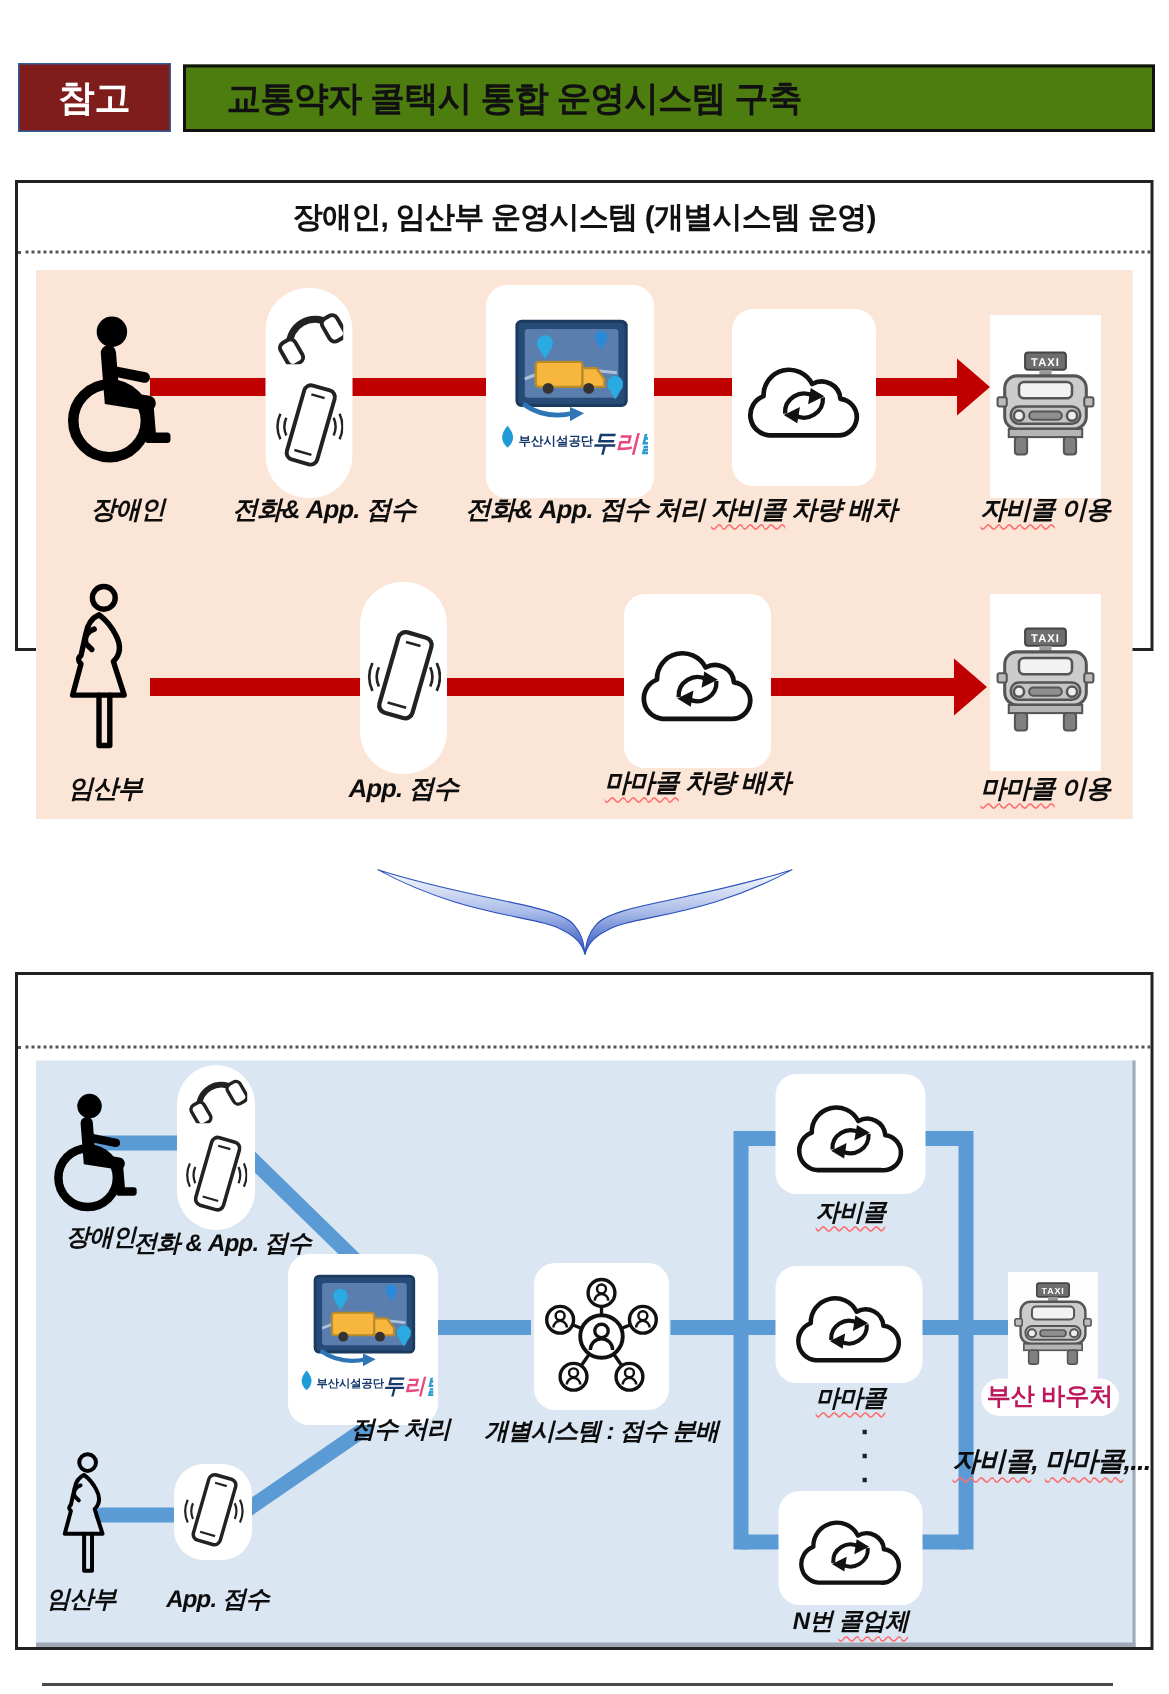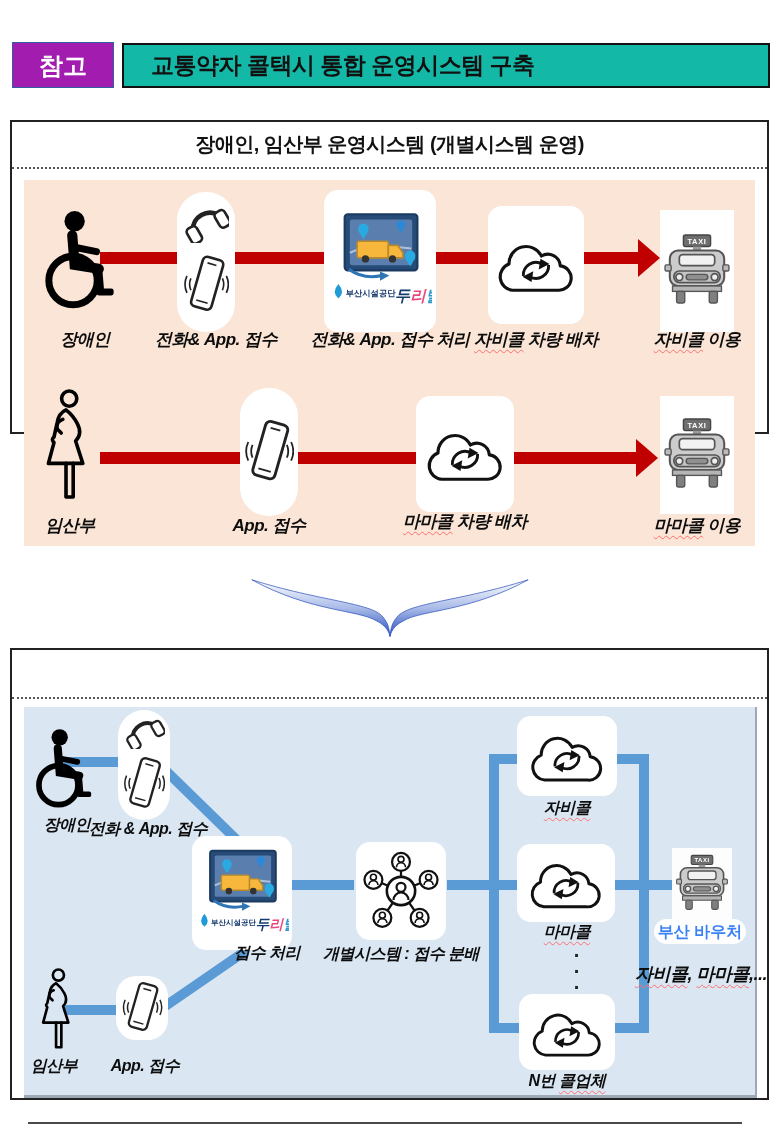--- a/index.html
+++ b/index.html
@@ -1,23 +1,23 @@
 <!DOCTYPE html>
 <html><head>
 <meta charset="utf-8">
 <style>
   html,body{margin:0;padding:0;background:#fff;}
   body{font-family:"Liberation Sans", sans-serif; color:#111;}
   .page{position:relative;width:779px;height:1129px;background:#fff;overflow:hidden;}
   .abs{position:absolute;}
 
   
-  .badge{left:12px;top:42px;width:102px;height:46px;background:#a21caf;border:1px solid #2f5f9e;
+  .badge{left:12px;top:42px;width:102px;height:46px;background:#7f1d1d;border:1px solid #2f5f9e;
          color:#fff;font-weight:800;font-size:24px;text-align:center;line-height:46px;box-sizing:border-box;}
-  .title-box{left:122px;top:43px;width:648px;height:45px;border:2px solid #111;background:#14b8a6;box-sizing:border-box;
+  .title-box{left:122px;top:43px;width:648px;height:45px;border:2px solid #111;background:#4d7c0f;box-sizing:border-box;
          font-weight:800;font-size:23px;line-height:41px;padding-left:27px;letter-spacing:-0.5px;}
 
   
   .panel{border:2px solid #222;background:#fff;box-sizing:border-box;}
   .panel-title{position:absolute;left:0;right:0;top:9px;text-align:center;font-weight:800;font-size:20px;letter-spacing:-0.5px;}
   .dotline{position:absolute;left:0;right:0;height:0;border-top:2px dotted #555;}
   .flow-area1{left:12px;top:58px;width:731px;height:366px;background:#FBE5D6;}
   .flow-area2{left:12px;top:57px;width:731px;height:388px;background:#DAE6F2;border-right:2px solid #9fa9b6;border-bottom:3px solid #9fa9b6;}
 
   .lbl{position:absolute;font-style:italic;font-weight:700;font-size:17px;text-align:center;color:#0d0d0d;z-index:4;letter-spacing:-0.5px;}
@@ -26,21 +26,21 @@
 
   .node{position:absolute;background:#fff;z-index:2;display:flex;flex-direction:column;align-items:center;justify-content:center;}
   .r14{border-radius:14px;} .r20{border-radius:20px;} .pill{border-radius:28px;}
   .node svg{display:block;}
 
   .redline{position:absolute;background:#C00000;z-index:1;}
   .redhead{position:absolute;width:0;height:0;border-top:19px solid transparent;border-bottom:19px solid transparent;
            border-left:22px solid #C00000;z-index:1;}
   .footer-rule{left:28px;top:1122px;width:714px;height:2px;background:#4a4a4a;}
   .dotscol{z-index:3;text-align:center;font-weight:900;font-size:20px;line-height:16px;color:#222;}
-  .voucher{z-index:3;background:#fefefe;border-radius:13px;text-align:center;font-weight:800;font-size:16px;line-height:25px;color:#3b82f6;font-style:normal;}
+  .voucher{z-index:3;background:#fefefe;border-radius:13px;text-align:center;font-weight:800;font-size:16px;line-height:25px;color:#be185d;font-style:normal;}
 </style>
 </head>
 <body>
 
 <svg width="0" height="0" style="position:absolute" aria-hidden="true">
   <defs>
     <linearGradient id="swgrad" x1="0" y1="0" x2="0" y2="1">
       <stop offset="0" stop-color="#ffffff"></stop>
       <stop offset="0.5" stop-color="#a9bbe8"></stop>
       <stop offset="1" stop-color="#2b50bd"></stop>

